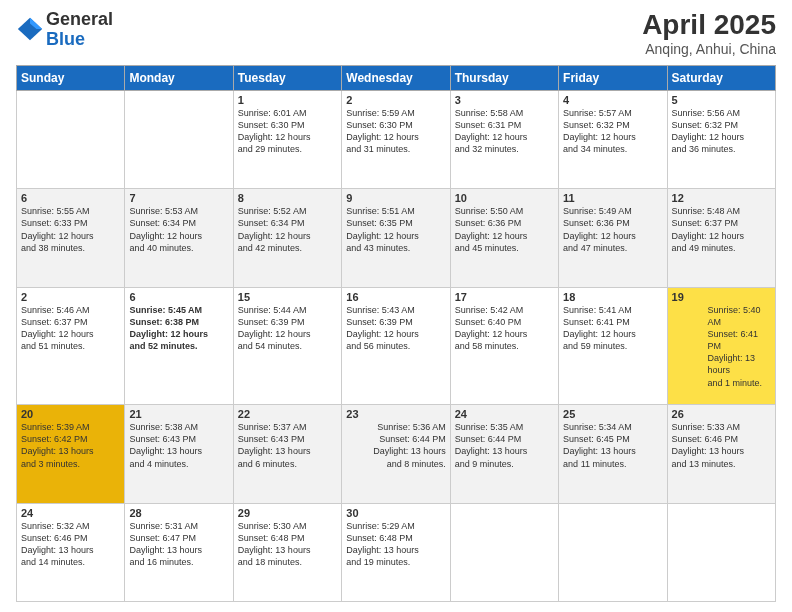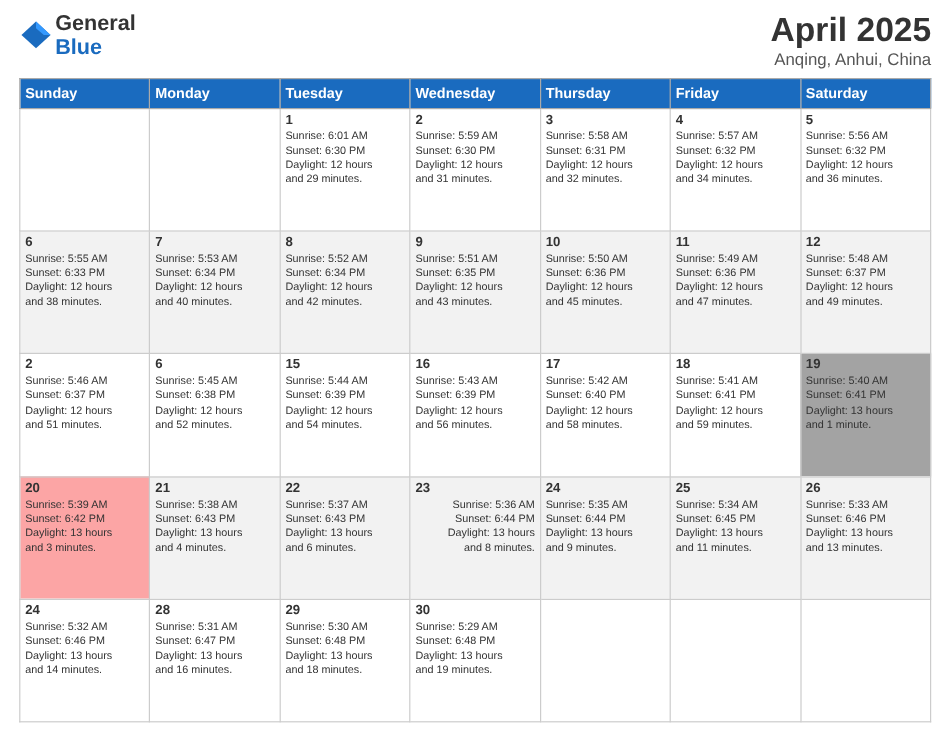--- a/index.html
+++ b/index.html
@@ -236,21 +236,21 @@
         <tr style="background: rgb(255, 255, 255);">
           <td style="background: rgb(255, 255, 255);">
             <span class="day-num">2</span>
             <div class="day-info" style="white-space: pre-line;">Sunrise: 5:46 AM
 Sunset: 6:37 PM
 Daylight: 12 hours
 and 51 minutes.</div>
           </td>
           <td style="background: rgb(255, 255, 255);">
             <span class="day-num">6</span>
-            <div class="day-info" style="white-space: pre-line;">Sunrise: 5:45 AM
+            <div class="day-info" style="white-space: pre-line; font-weight: bold;">Sunrise: 5:45 AM
 Sunset: 6:38 PM
 Daylight: 12 hours
 and 52 minutes.</div>
           </td>
           <td style="background: rgb(255, 255, 255);">
             <span class="day-num">15</span>
             <div class="day-info" style="white-space: pre-line;">Sunrise: 5:44 AM
 Sunset: 6:39 PM
 Daylight: 12 hours
 and 54 minutes.</div>
@@ -269,30 +269,30 @@
 Daylight: 12 hours
 and 58 minutes.</div>
           </td>
           <td style="background: rgb(255, 255, 255);">
             <span class="day-num">18</span>
             <div class="day-info" style="white-space: pre-line;">Sunrise: 5:41 AM
 Sunset: 6:41 PM
 Daylight: 12 hours
 and 59 minutes.</div>
           </td>
-          <td style="background: #a3a3a3;">
+          <td style="background: #fde047;">
             <span class="day-num">19</span>
-            <div class="day-info" style="white-space: pre-line;">Sunrise: 5:40 AM
+            <div class="day-info" style="white-space: pre-line; margin-left: 36px;">Sunrise: 5:40 AM
 Sunset: 6:41 PM
 Daylight: 13 hours
 and 1 minute.</div>
           </td>
         </tr>
         <tr style="background: rgb(240, 240, 240);">
-          <td style="background: #fca5a5;">
+          <td style="background: #eab308;">
             <span class="day-num">20</span>
             <div class="day-info" style="white-space: pre-line;">Sunrise: 5:39 AM
 Sunset: 6:42 PM
 Daylight: 13 hours
 and 3 minutes.</div>
           </td>
           <td style="background: rgb(242, 242, 242);">
             <span class="day-num">21</span>
             <div class="day-info" style="white-space: pre-line;">Sunrise: 5:38 AM
 Sunset: 6:43 PM

